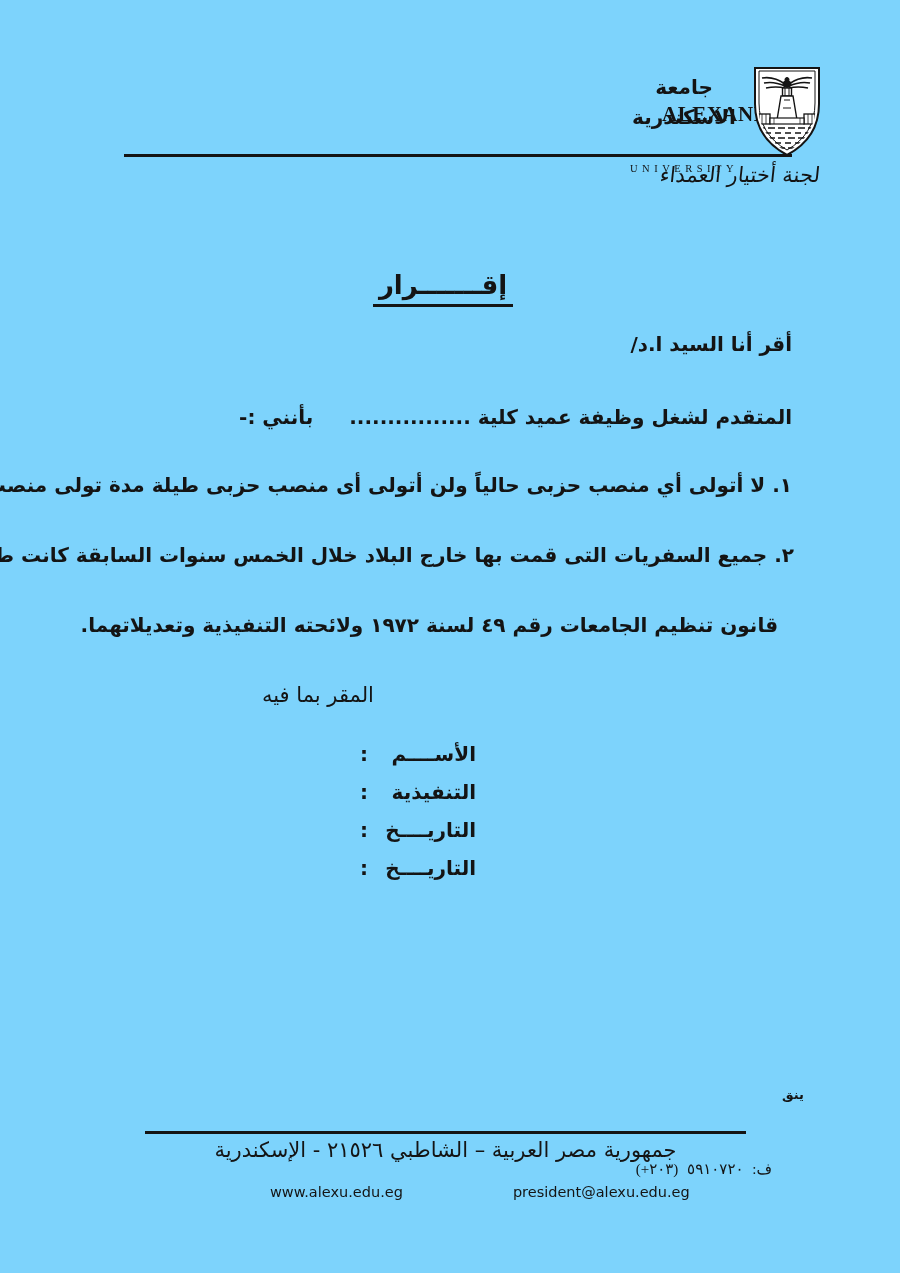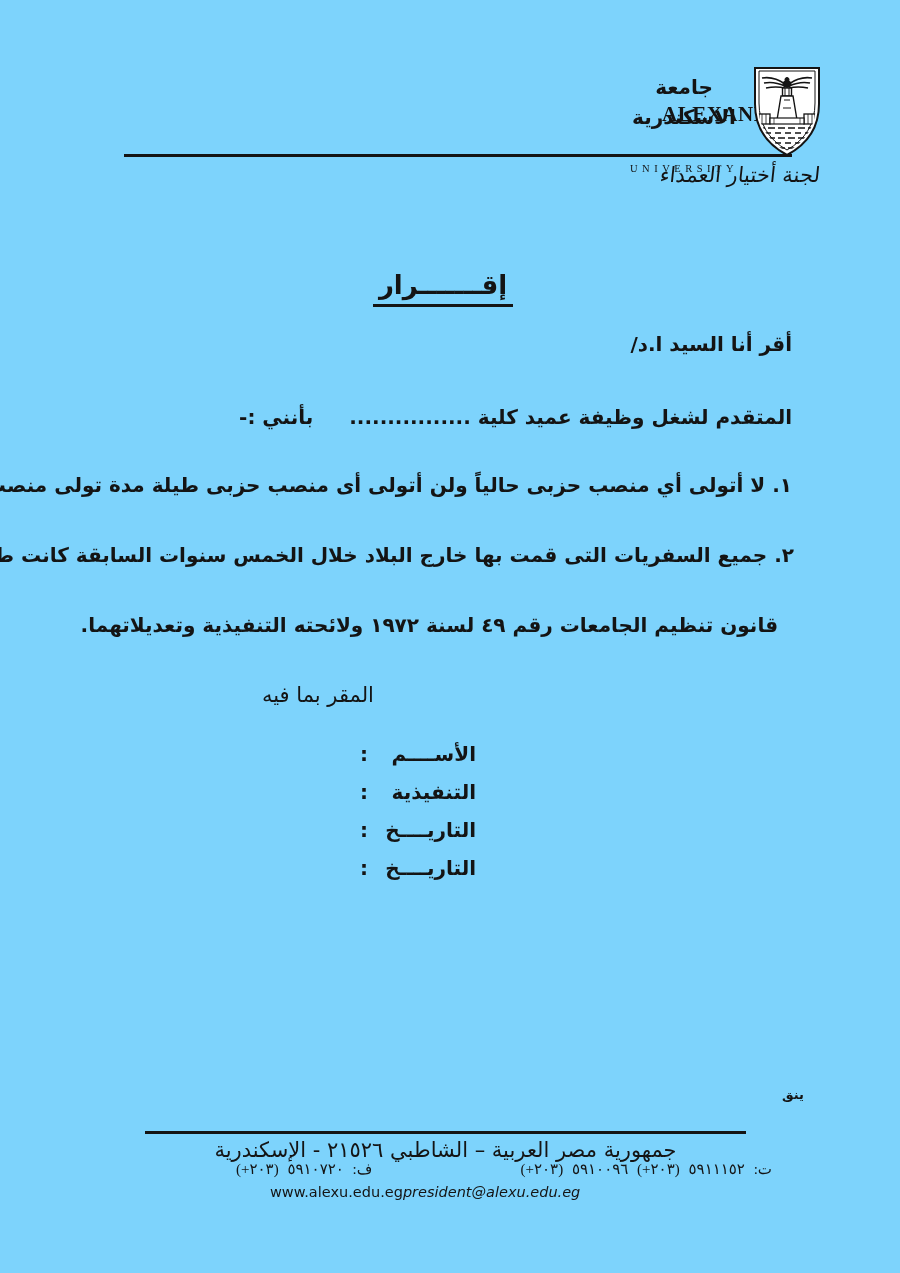--- a/index.html
+++ b/index.html
@@ -53,21 +53,21 @@
   .margin-note{left:782px;top:1087px;font-size:13px;font-weight:bold;}
 
   
   .footer-rule{left:145px;top:1131px;width:601px;height:2.5px;background:#141414;}
   .footer-address{left:145px;top:1138px;width:601px;text-align:center;font-size:21px;}
   .footer-phones{left:232px;top:1160px;width:540px;display:flex;direction:rtl;
     justify-content:space-between;font-size:15px;}
   .phone-group span{margin-left:4px;font-family:Liberation Serif, serif;}
   .footer-links{left:145px;top:1184px;width:601px;display:flex;font-size:14.5px;}
   .footer-links .web{margin-left:125px;}
-  .footer-links .mail{font-style:italic;}
+  .footer-links .mail{margin-left:110px;}
 </style>
 </head>
 <body>
 
 <div class="page">
 
   <div class="abs logo-ar rtl">جامعة الاسكندرية</div>
   <div class="abs logo-en">ALEXANDRIA</div>
   <div class="abs logo-sub">UNIVERSITY</div>
 
@@ -166,27 +166,20 @@
   </div>
 
   <div class="abs margin-note rtl">ينق</div>
 
   <div class="abs footer-rule"></div>
 
   <div class="abs footer-address rtl nowrap">جمهورية مصر العربية – الشاطبي ٢١٥٢٦ - الإسكندرية</div>
 
   <div class="abs footer-phones">
     <div class="phone-group rtl nowrap">
-      <span>ت:</span>
-      <span>٥٩١١١٥٢</span>
-      <span dir="ltr">(+٢٠٣)</span>
-      <span>٥٩١٠٠٩٦</span>
-      <span dir="ltr">(+٢٠٣)</span>
-    </div>
-    <div class="phone-group rtl nowrap">
       <span>ف:</span>
       <span>٥٩١٠٧٢٠</span>
       <span dir="ltr">(+٢٠٣)</span>
     </div>
   </div>
 
   <div class="abs footer-links">
     <span class="web">www.alexu.edu.eg</span>
     <span class="mail">president@alexu.edu.eg</span>
   </div>

